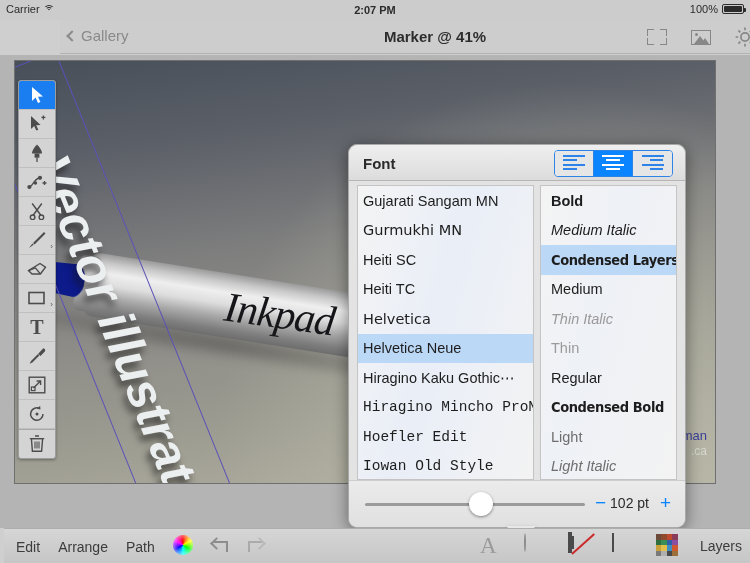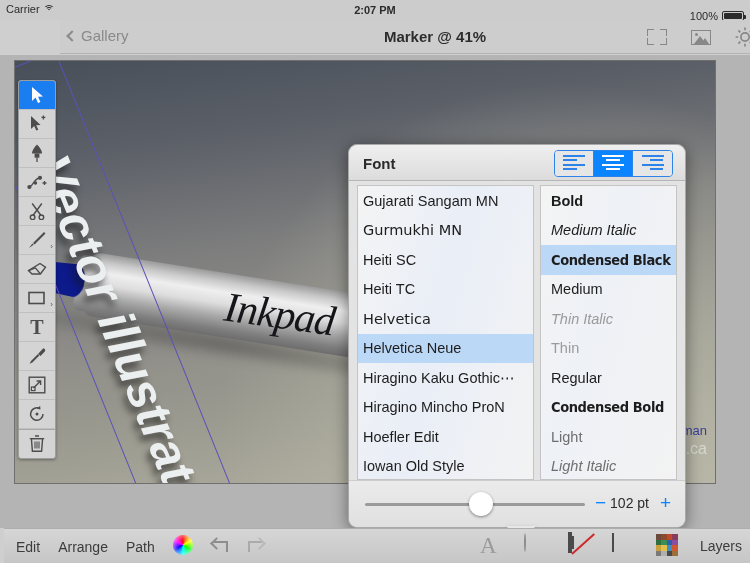--- a/index.html
+++ b/index.html
@@ -16,21 +16,21 @@
   }
 
   
   .statusbar {
     position: absolute; left: 0; top: 0; width: 750px; height: 20px;
     background: #cccccc;
     font-size: 11px; color: #2b2b2b;
   }
   .sb-left { position: absolute; left: 6px; top: 3px; display: flex; align-items: center; gap: 4px; }
   .sb-center { position: absolute; left: 0; right: 0; top: 4px; text-align: center; font-size: 11px; font-weight: bold; }
-  .sb-right { position: absolute; right: 6px; top: 10px; display: flex; align-items: center; gap: 4px; }
+  .sb-right { position: absolute; right: 6px; top: 3px; display: flex; align-items: center; gap: 4px; }
   .wifi-ico { display:inline-block; width: 11px; height: 9px; position: relative; }
   .wifi-ico i {
     position:absolute; border: 1.4px solid #2b2b2b; border-bottom-color: transparent;
     border-left-color: transparent; border-right-color: transparent; border-radius: 50%;
     left: 50%; transform: translateX(-50%);
   }
   .wifi-ico i:nth-child(1){ width: 11px; height: 11px; top: 0; }
   .wifi-ico i:nth-child(2){ width: 7px; height: 7px; top: 2px; }
   .wifi-ico i:nth-child(3){ width: 3px; height: 3px; top: 4px; }
   .batt { display:inline-block; width: 22px; height: 10px; border: 1px solid #2b2b2b; border-radius: 2px; position: relative; }
@@ -145,21 +145,21 @@
     transform: rotate(-22deg);
     transform-origin: center center;
   }
 
   
   .wm {
     position: absolute; right: 8px; bottom: 24px; text-align: right;
     line-height: 1.25;
   }
   .wm .l1 { font-size: 13px; color: #3a3f99; }
-  .wm .l2 { font-size: 16px; color: #d7d7cf; margin-left: 20px; }
+  .wm .l2 { font-size: 12px; color: #d7d7cf; margin-left: 20px; }
 
   
   .toolpal {
     position: absolute; left: 18px; top: 80px; width: 38px;
     background: #d4d4d4;
     border: 1px solid #9d9d9d;
     border-radius: 3px;
     box-shadow: 0 1px 3px rgba(0,0,0,.35);
     overflow: hidden;
   }
@@ -231,21 +231,21 @@
   .frow.sel { background: #bcd8f7; }
   .srow {
     height: 29.5px; display: flex; align-items: center;
     padding-left: 10px; font-size: 14.5px; color: #1d1d1d; cursor: pointer;
     white-space: nowrap; overflow: hidden;
   }
   .srow.sel { background: #bcd8f7; }
 
   
   .f-sans { font-family: "Liberation Sans", sans-serif; }
-  .f-serif { font-family: Liberation Sans, sans-serif; }
+  .f-serif { font-family: Liberation Mono, monospace; }
   .f-dv { font-family: "DejaVu Sans", sans-serif; }
   .w-b { font-weight: bold; }
   .w-i { font-style: italic; }
   .c-dim { color: #9a9a9a; }
   .c-mid { color: #6f6f6f; }
   .cond { font-stretch: condensed; letter-spacing: -0.4px; }
 
   .pop-foot {
     position: absolute; left: 0; right: 0; bottom: 0; height: 47px;
     border-top: 1px solid #cdcdcd;
@@ -524,21 +524,21 @@
         <div class="frow f-sans">Hiragino Kaku Gothic⋯</div>
         <div class="frow f-serif">Hiragino Mincho ProN</div>
         <div class="frow f-serif">Hoefler Edit</div>
         <div class="frow f-serif">Iowan Old Style</div>
 
       </div>
 
       <div class="stylecol">
         <div class="srow f-sans w-b">Bold</div>
         <div class="srow f-sans w-i">Medium Italic</div>
-        <div class="srow f-dv w-b cond sel">Condensed Black</div>
+        <div class="srow f-dv w-b cond sel">Condensed Layers</div>
         <div class="srow f-sans">Medium</div>
         <div class="srow f-sans w-i c-dim">Thin Italic</div>
         <div class="srow f-sans c-dim">Thin</div>
         <div class="srow f-sans">Regular</div>
         <div class="srow f-dv w-b cond">Condensed Bold</div>
         <div class="srow f-sans c-mid">Light</div>
         <div class="srow f-sans w-i c-mid">Light Italic</div>
       </div>
     </div>
 

